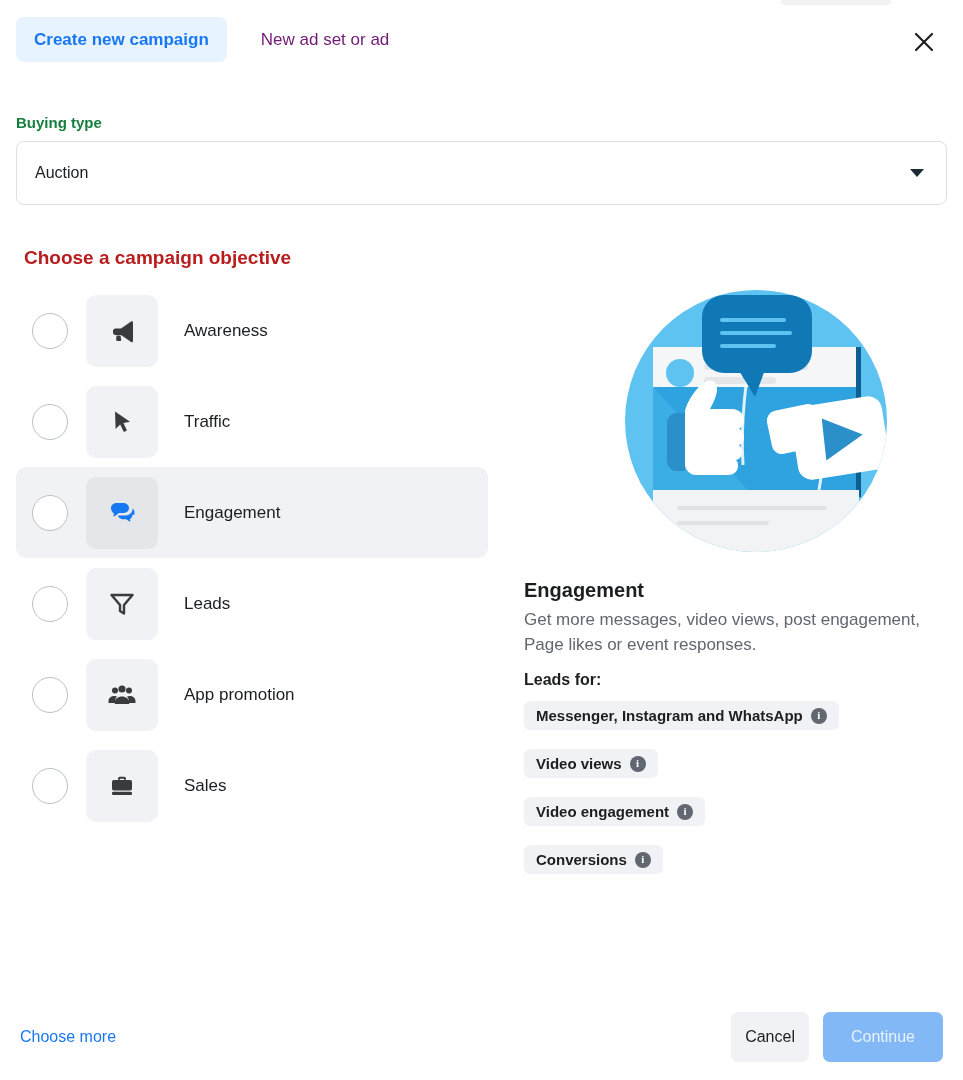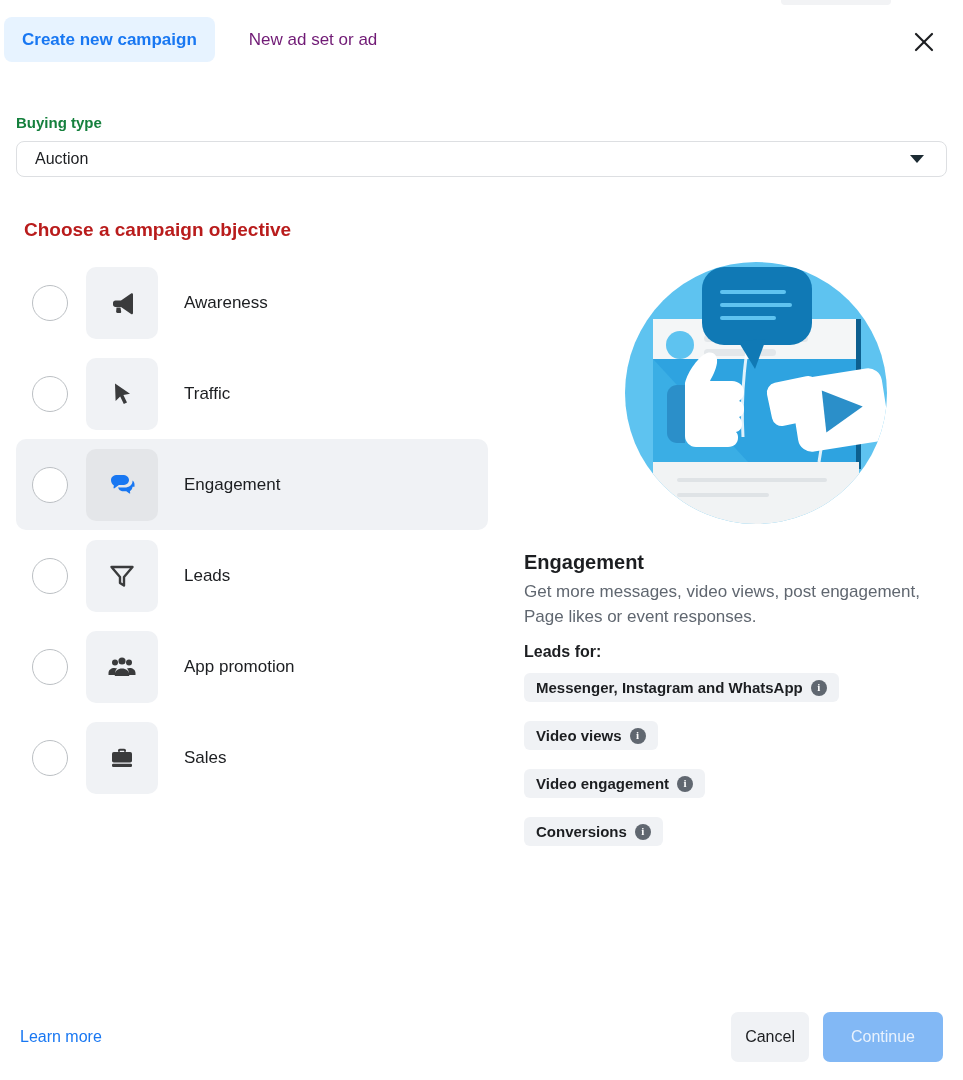--- a/index.html
+++ b/index.html
@@ -21,21 +21,21 @@
     background: #ffffff;
     display: flex;
     flex-direction: column;
   }
 
   
   .header {
     position: relative;
     height: 78px;
     flex: none;
-    padding: 0 4px;
+    padding: 0 16px;
     box-sizing: border-box;
   }
   .top-edge {
     position: absolute;
     top: 0;
     right: 72px;
     width: 110px;
     height: 5px;
     background: #f2f3f5;
     border-radius: 0 0 4px 4px;
@@ -92,21 +92,21 @@
   }
 
   .field-label {
     font-size: 15px;
     font-weight: 700;
     color: #15803d;
     margin: 36px 0 10px 0;
   }
   .select-wrap {
     position: relative;
-    height: 36px;
+    height: 64px;
     border: 1px solid #dddfe2;
     border-radius: 8px;
     background: #ffffff;
     display: flex;
     align-items: center;
     padding: 0 18px;
     box-sizing: border-box;
     cursor: pointer;
   }
   .select-value {
@@ -463,20 +463,20 @@
             <span>Conversions</span>
             <span class="info-icon">i</span>
           </span>
         </div>
 
       </div>
     </div>
   </div>
 
   <div class="footer">
-    <a class="learn-more">Learn more</a>
+    <a class="learn-more">Choose more</a>
     <div class="footer-btns">
       <button class="btn btn-cancel">Cancel</button>
       <button class="btn btn-continue">Continue</button>
     </div>
   </div>
 
 </div>
 
 </body></html>

